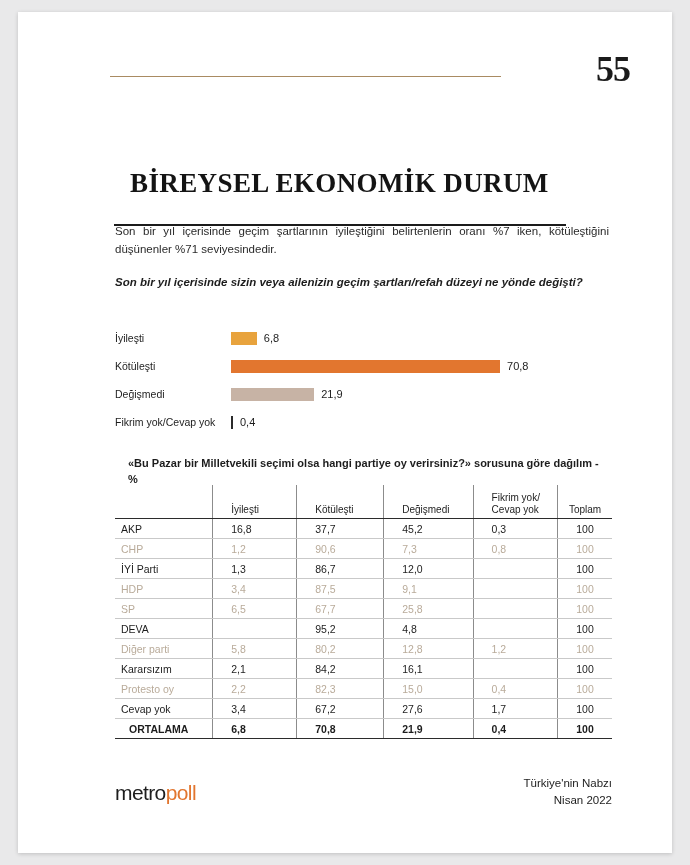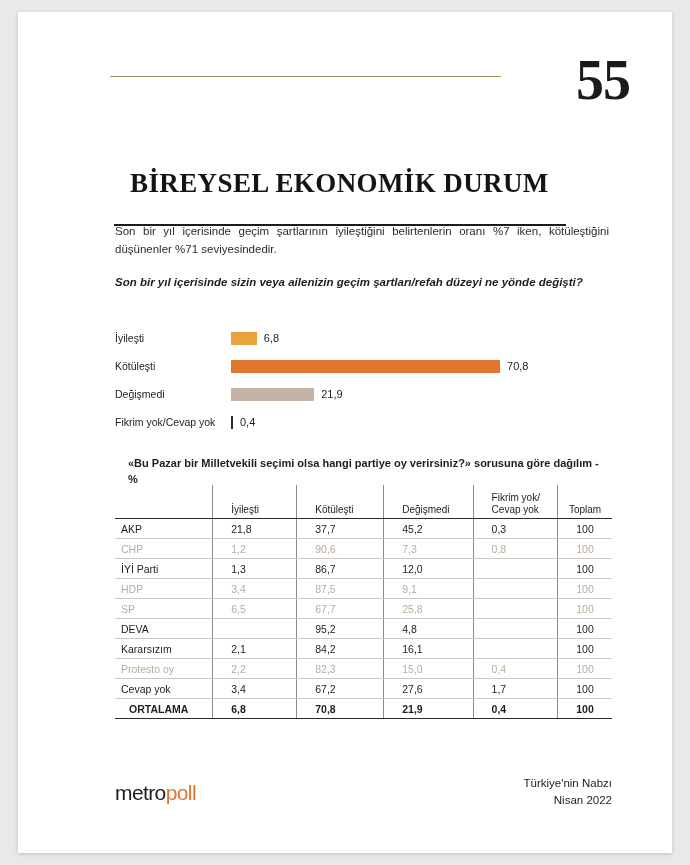--- a/index.html
+++ b/index.html
@@ -37,21 +37,21 @@
     top: 20px;
     width: 391px;
     height: 1px;
     background: #a98b62;
   }
   .page-number {
     position: absolute;
     right: 42px;
     top: -8px;
     font-family: "Liberation Serif", serif;
-    font-size: 56px;
+    font-size: 36px;
     font-weight: bold;
     color: #1b1b1b;
     letter-spacing: -1px;
   }
   
   .title-wrap {
     position: absolute;
     top: 140px;
     left: 96px;
     width: 455px;
@@ -285,21 +285,21 @@
           <th class="num vline">İyileşti</th>
           <th class="num vline">Kötüleşti</th>
           <th class="num vline">Değişmedi</th>
           <th class="num vline">Fikrim yok/ Cevap yok</th>
           <th class="tot vline">Toplam</th>
         </tr>
       </thead>
       <tbody>
         <tr>
           <td class="rowhead">AKP</td>
-          <td class="num vline">21,8</td>
+          <td class="num vline">16,8</td>
           <td class="num vline">37,7</td>
           <td class="num vline">45,2</td>
           <td class="num vline">0,3</td>
           <td class="tot vline">100</td>
         </tr>
         <tr class="dim">
           <td class="rowhead">CHP</td>
           <td class="num vline">1,2</td>
           <td class="num vline">90,6</td>
           <td class="num vline">7,3</td>
@@ -329,20 +329,28 @@
           <td class="num vline">25,8</td>
           <td class="num vline"></td>
           <td class="tot vline">100</td>
         </tr>
         <tr>
           <td class="rowhead">DEVA</td>
           <td class="num vline"></td>
           <td class="num vline">95,2</td>
           <td class="num vline">4,8</td>
           <td class="num vline"></td>
+          <td class="tot vline">100</td>
+        </tr>
+        <tr class="dim">
+          <td class="rowhead">Diğer parti</td>
+          <td class="num vline">5,8</td>
+          <td class="num vline">80,2</td>
+          <td class="num vline">12,8</td>
+          <td class="num vline">1,2</td>
           <td class="tot vline">100</td>
         </tr>
         <tr>
           <td class="rowhead">Kararsızım</td>
           <td class="num vline">2,1</td>
           <td class="num vline">84,2</td>
           <td class="num vline">16,1</td>
           <td class="num vline"></td>
           <td class="tot vline">100</td>
         </tr>

